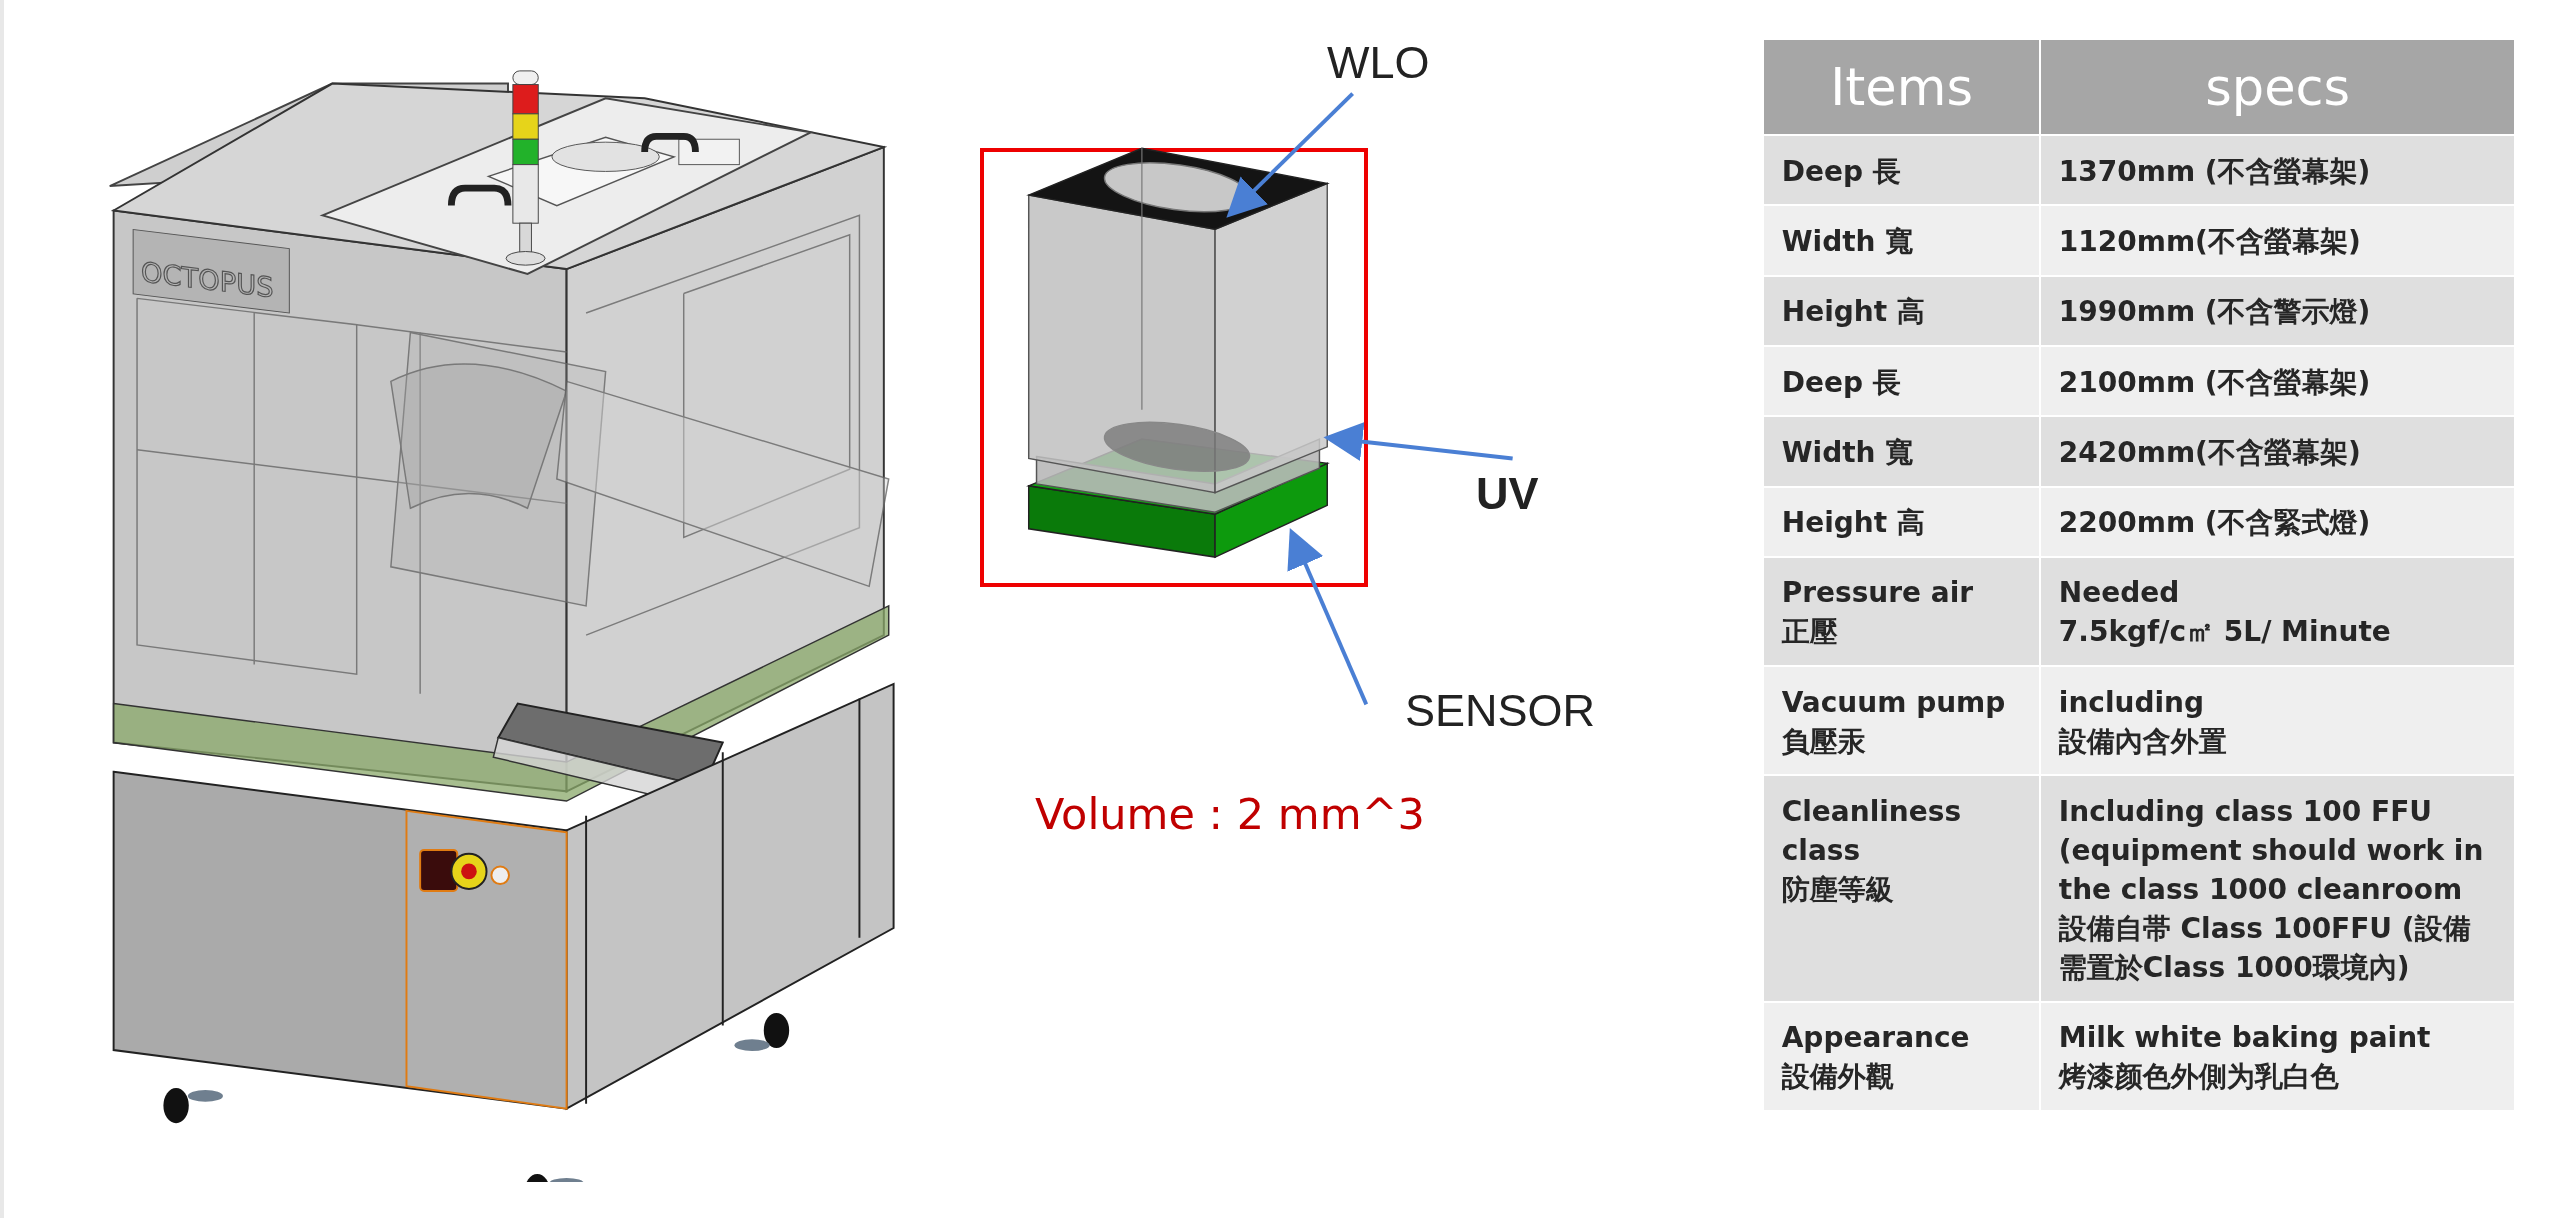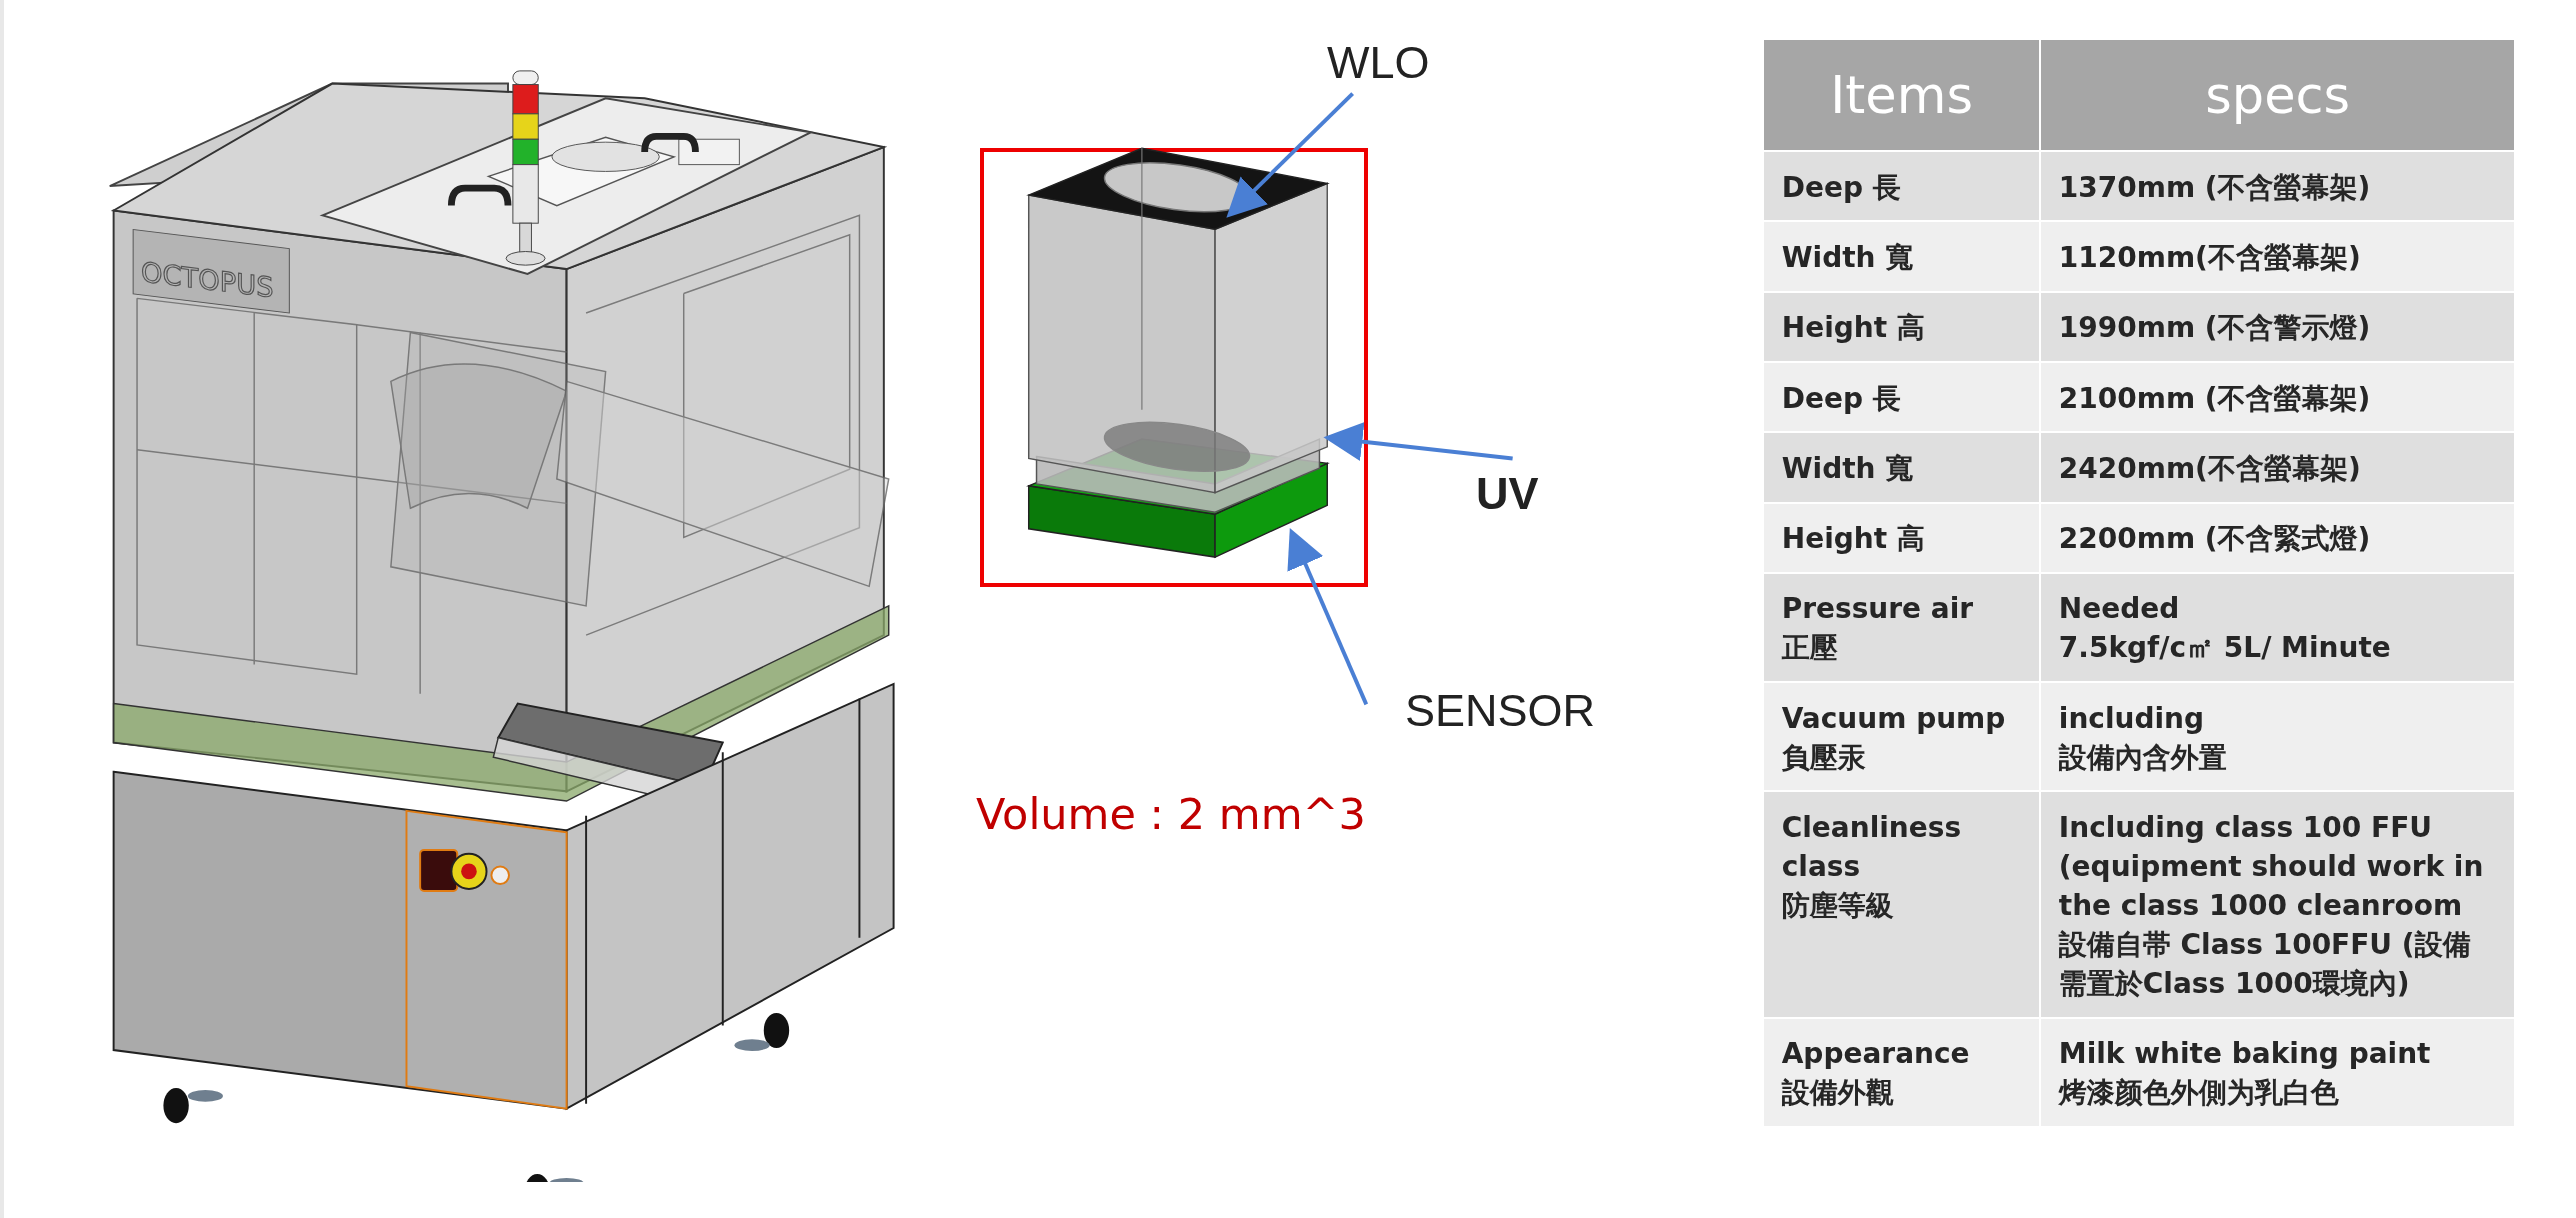--- a/index.html
+++ b/index.html
@@ -10,25 +10,25 @@
   }
   .left-edge { position: absolute; left: 0; top: 0; width: 3.9px; height: 1218px; background: #e8e8e8; }
 
   
   .machine { position: absolute; left: 98px; top: 59px; width: 820px; height: 1123px; }
 
   
   .diagram { position: absolute; left: 966px; top: 39px; width: 703px; height: 800px; }
   .red-frame { position: absolute; left: 13.7px; top: 109px; width: 388px; height: 439px; border: 4.9px solid #ee0000; box-sizing: border-box; }
   .callout { position: absolute; font-family: "Liberation Sans", sans-serif; font-size: 45px; color: #222222; }
-  .volume { position: absolute; left: 976px; top: 789px; font-family: "DejaVu Sans", sans-serif; font-size: 43px; color: #c00000; }
+  .volume { position: absolute; left: 1035px; top: 789px; font-family: "DejaVu Sans", sans-serif; font-size: 43px; color: #c00000; }
 
   
   .specs { position: absolute; left: 1765px; top: 41px; width: 754px; border-collapse: separate; border-spacing: 2.9px; margin: -2.9px; }
-  .specs th { background: #a6a6a6; color: #ffffff; font-size: 51px; font-weight: normal; height: 78px; text-align: center; font-family: "DejaVu Sans", sans-serif; padding: 16px; }
+  .specs th { background: #a6a6a6; color: #ffffff; font-size: 51px; font-weight: normal; height: 78px; text-align: center; font-family: "DejaVu Sans", sans-serif; padding: 8px; }
   .specs td { color: #262626; font-size: 28px; font-weight: bold; vertical-align: top; padding: 15.6px 19.5px 13.7px 17.6px; line-height: 39px; font-family: "DejaVu Sans", sans-serif; white-space: pre-line; margin-left: 20px; }
   .specs td.item { width: 238px; }
   .specs tr.dark td { background: #dfdfdf; }
   .specs tr.light td { background: #efefef; }
 </style>
 </head>
 <body>
 
 <div class="left-edge"></div>
 

